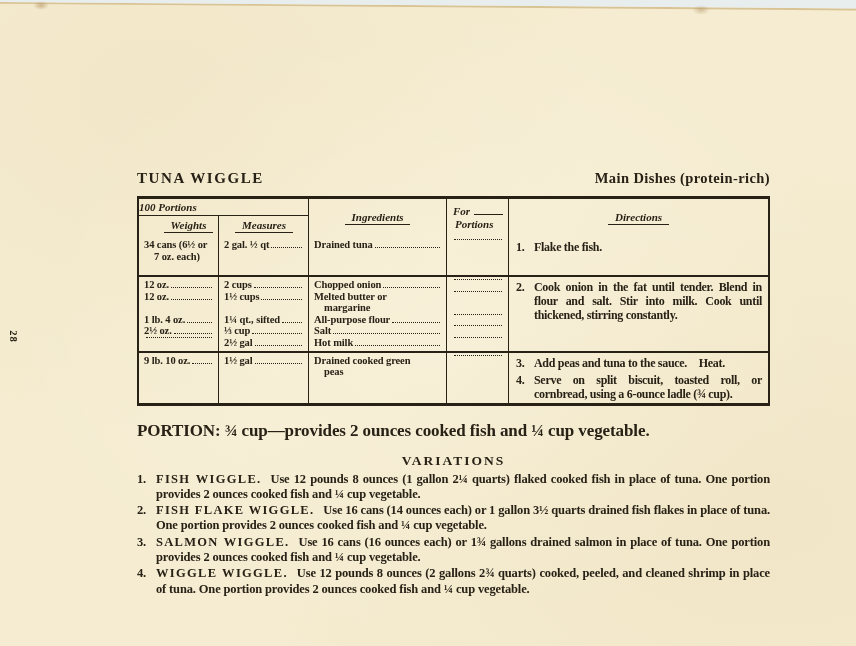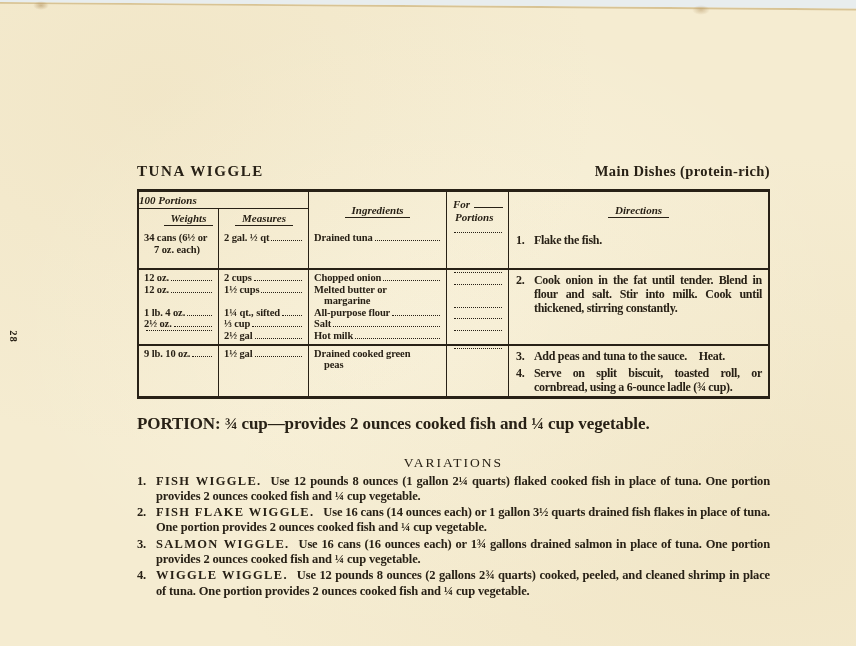--- a/index.html
+++ b/index.html
@@ -20,21 +20,21 @@
   }
   .edge-wedge{position:absolute;top:0;left:0;width:856px;height:14px;background:#d8c394;
     clip-path:polygon(0 2px,856px 8.5px,856px 10.5px,0 3.8px);}
   .scan-wedge{position:absolute;top:0;left:0;width:856px;height:12px;background:#e8edee;
     clip-path:polygon(0 0,856px 0,856px 8.5px,0 2px);}
   .stain{position:absolute;border-radius:50%;pointer-events:none;}
   .stain.s1{left:33px;top:1px;width:16px;height:9px;background:radial-gradient(ellipse,rgba(146,104,44,.40),transparent 70%);}
   .stain.s2{left:692px;top:5px;width:18px;height:10px;background:radial-gradient(ellipse,rgba(146,104,44,.32),transparent 70%);}
   .folio{position:absolute;left:7px;top:331px;font-size:10.5px;font-weight:bold;transform:rotate(90deg);letter-spacing:1px;}
 
-  .content{position:absolute;left:137px;top:163px;width:633px;}
+  .content{position:absolute;left:137px;top:170px;width:633px;}
   .titlebar{display:flex;justify-content:space-between;align-items:baseline;}
   .title{font-size:15px;font-weight:bold;letter-spacing:1.6px;}
   .section-head{font-size:14.5px;font-weight:bold;letter-spacing:.4px;}
 
   
   .recipe-table{margin-top:9px;border:2px solid #282116;border-top-width:3px;border-bottom-width:3px;}
   .trow{display:grid;grid-template-columns:80px 90px 138px 62px 1fr;}
   .trow + .trow{border-top:2px solid #282116;}
   .cell{padding:2px 5px 2px 5px;min-width:0;}
   .vb{border-right:1px solid #282116;}
@@ -62,21 +62,21 @@
   
   .dircell{padding:3px 6px 2px 7px;font-size:12px;font-weight:bold;line-height:14px;letter-spacing:-.3px;}
   .dir{display:flex;gap:4px;}
   .dir + .dir{margin-top:3px;}
   .dir .n{flex:none;width:14px;}
   .dir .dtxt{flex:1;text-align:justify;}
   .r1{min-height:38px;} .r2{min-height:72px;} .r3{min-height:46px;}
 
   
   .portion-note{margin-top:15px;font-size:17px;font-weight:bold;letter-spacing:-.1px;}
-  .var-title{text-align:center;font-size:13.5px;font-weight:normal;letter-spacing:2px;margin-top:21px;margin-bottom:3px;}
+  .var-title{text-align:center;font-size:13.5px;font-weight:bold;letter-spacing:2px;margin-top:12px;margin-bottom:3px;}
   .var-item{display:flex;gap:4px;font-size:12.5px;font-weight:bold;line-height:15.3px;letter-spacing:-.15px;margin-bottom:1px;}
   .var-item .vn{flex:none;width:15px;}
   .var-item .vtxt{flex:1;text-align:justify;}
   .var-item .vname{letter-spacing:1.3px;margin-right:9px;}
 </style>
 </head>
 <body>
 
 <div class="paper">
   <div class="edge-wedge"></div>

